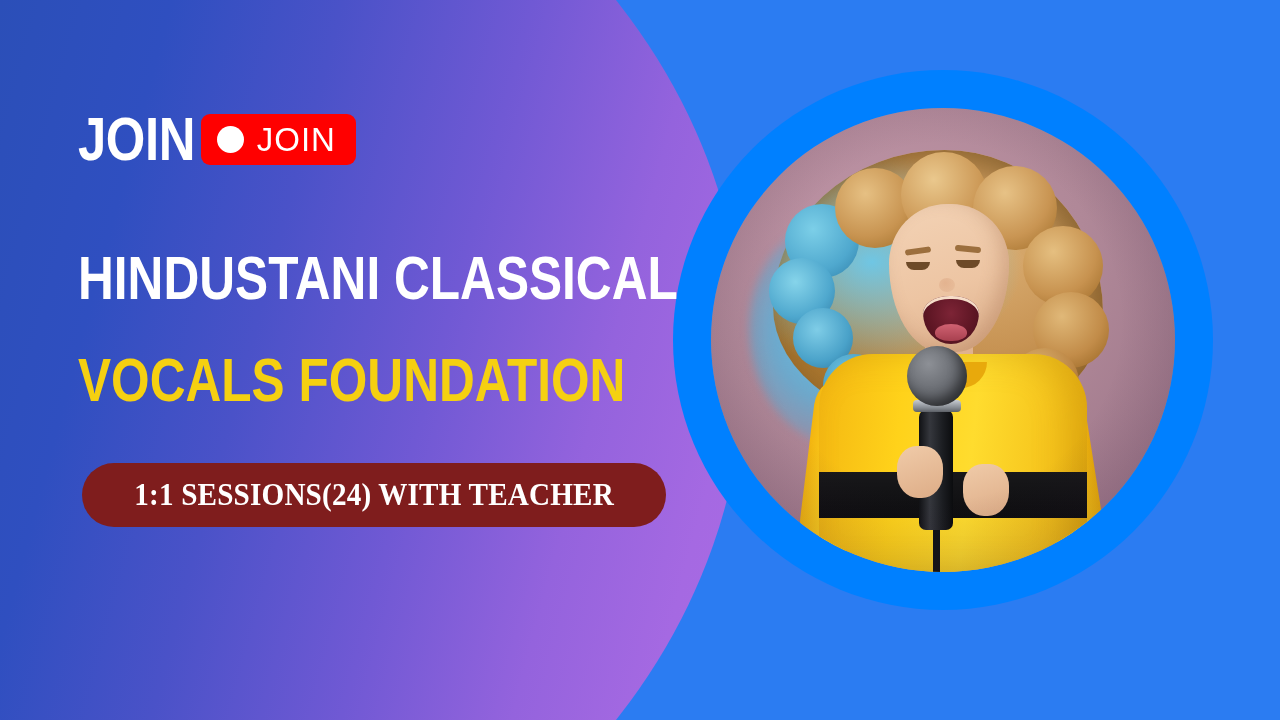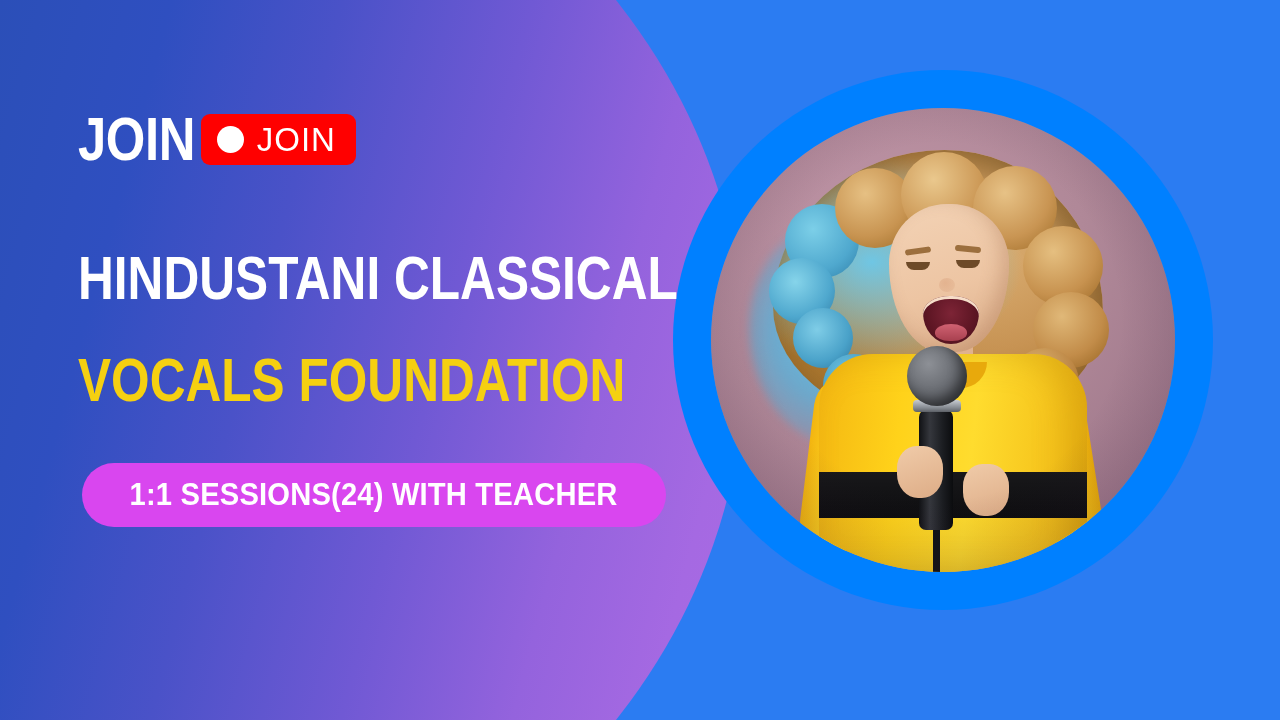--- a/index.html
+++ b/index.html
@@ -300,21 +300,22 @@
     align-items: center;
     justify-content: center;
     border-radius: 999px;
     white-space: nowrap;
   }
   .pill-sessions {
     left: 4px;
     top: 463px;
     width: 584px;
     height: 64px;
-    background: #d946ef;
+    background: #7f1d1d;
+    font-family: Liberation Serif, serif;
   }
   .pill-sessions .pill-text {
     color: #ffffff;
     font-size: 31px;
     font-weight: 700;
     letter-spacing: .2px;
     transform: scaleX(.94);
   }
   .pill-duration {
     left: -4px;

